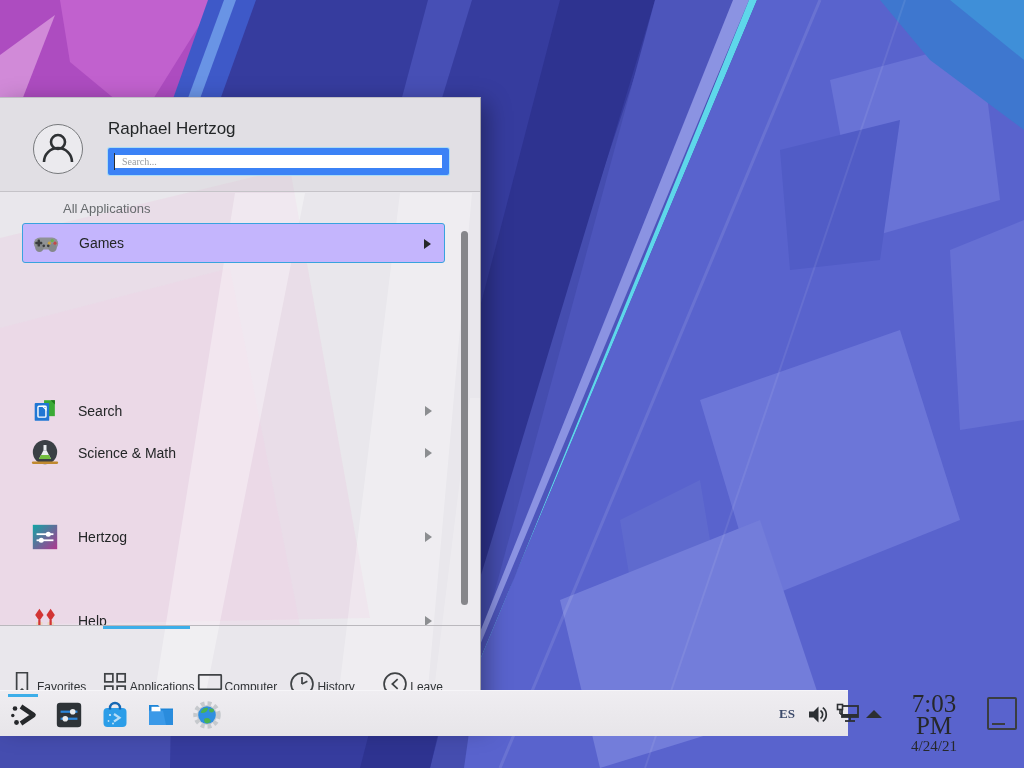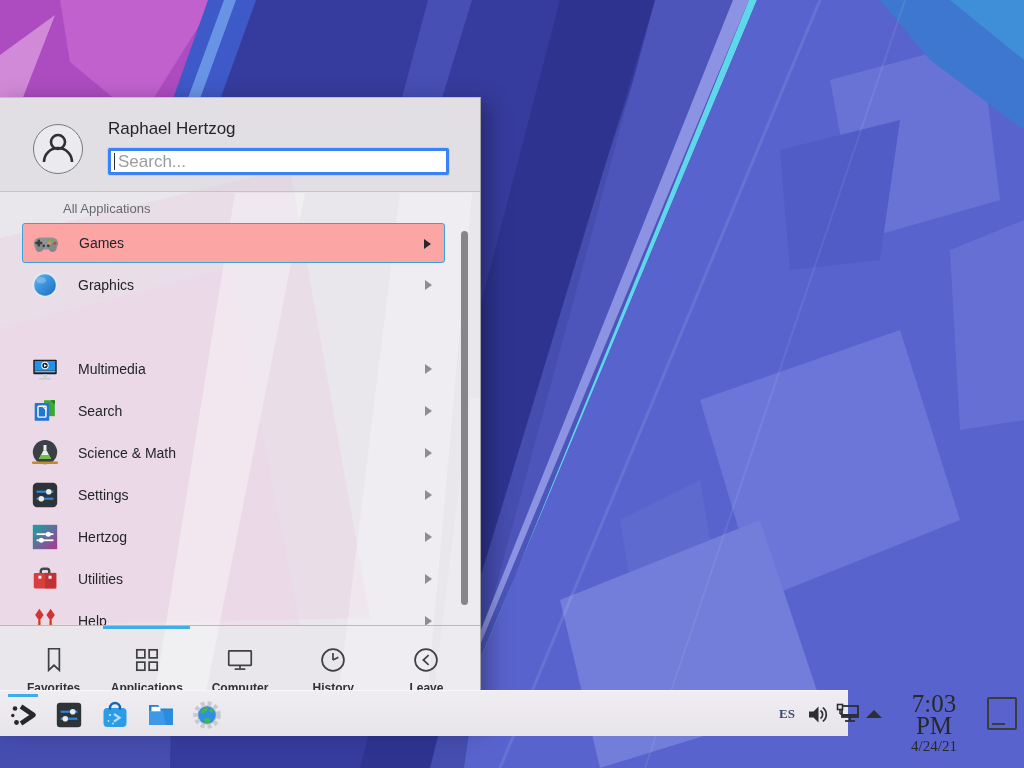--- a/index.html
+++ b/index.html
@@ -23,50 +23,50 @@
   .l-header { position:absolute; left:0; top:0; width:481px; height:93px; background:rgba(205,203,210,.28); }
   .l-header-sep { position:absolute; left:0; top:93px; width:481px; height:1px; background:#c5c3c8; }
   .avatar {
     position:absolute; left:33px; top:26px; width:50px; height:50px; border-radius:50%;
     border:1px solid #77797c; background:rgba(250,250,252,.4);
     display:flex; align-items:center; justify-content:center;
   }
   .user-name { position:absolute; left:108px; top:21px; font-size:17px; color:#232627; }
   .search-box {
     position:absolute; left:108px; top:50px; width:341px; height:27px;
-    background:#fff; border:3px solid #3b82f6; border-radius:2px;
+    background:#fff; border:7px solid #3b82f6; border-radius:2px;
     box-shadow:0 0 0 1px #aadcf5;
-    font-size:17px; color:#232627; padding:0 7px; outline:none;
-    font-family:Liberation Sans, sans-serif;
+    font-size:10px; color:#232627; padding:0 7px; outline:none;
+    font-family:Liberation Serif, serif;
   }
   .search-box::placeholder { color:#9a9da0; opacity:1; }
   .caret { position:absolute; left:114px; top:55px; width:1px; height:17px; background:#2b2d2f; }
 
   .section-label { position:absolute; left:19px; top:103px; font-size:13px; color:#666a6d;margin-left:44px; }
 
   .cat-list { position:absolute; left:0; top:119px; width:481px; height:408px; overflow:hidden; }
   .cat-row {
     position:absolute; left:22px; width:423px; height:40px; border-radius:3px;
     display:flex; align-items:center; cursor:default;
   }
-  .cat-row.selected { background:#fca5a5; border:1px solid #38a3de; }
+  .cat-row.selected { background:#c4b5fd; border:1px solid #38a3de; }
   .cat-icon { width:30px; height:30px; margin-left:8px; display:flex; align-items:center; justify-content:center; }
   .cat-label { margin-left:18px; font-size:14px; color:#232627; }
   .cat-arrow {
     position:absolute; right:13px; top:15px; width:0; height:0;
     border-left:7px solid #8c8e91; border-top:5px solid transparent; border-bottom:5px solid transparent;
   }
   .cat-row.selected .cat-arrow { border-left-color:#26282a; }
 
   .scrollbar { position:absolute; left:461px; top:133px; width:7px; height:374px; background:#86868a; border-radius:4px; }
 
   .tab-sep { position:absolute; left:0; top:527px; width:481px; height:1px; background:#bab8bd; }
   .tab-indicator { position:absolute; left:103px; top:528px; width:87px; height:3px; }
   .tab-bar { position:absolute; left:7px; top:531px; width:466px; height:94px; display:flex; }
-  .tab { flex:1 1 0; display:flex; flex-direction:column; align-items:center; padding-top:16px; cursor:default;font-weight:bold; }
+  .tab { flex:1 1 0; display:flex; flex-direction:row; align-items:center; padding-top:16px; cursor:default; }
   .tab-label { margin-top:6px; font-size:12px; color:#2f3235; }
 
   
   #taskbar {
     position:absolute; left:0; top:690px; width:848px; height:46px;
     background:linear-gradient(#efedf1,#e7e5e9);
     border-top:1px solid #f6f5f8; z-index:6;font-family:Liberation Serif, serif;
   }
   .task-icon { position:absolute; top:9px; width:30px; height:30px; }
   .active-line { position:absolute; left:8px; top:3px; width:30px; height:3px; }
@@ -158,54 +158,22 @@
             <circle cx="25.6" cy="16.2" r="1.7" fill="#c24848"></circle>
             <circle cx="19.6" cy="16.2" r="1.7" fill="#c9a23e"></circle>
             <circle cx="13.6" cy="19" r="1.4" fill="#3a3c3e"></circle>
               <circle cx="18.4" cy="19" r="1.4" fill="#3a3c3e"></circle>
           </svg>
         </span>
         <span class="cat-label">Games</span>
         <span class="cat-arrow"></span>
       </div>
 
-      <div class="cat-row" style="top:48px">
-        <span class="cat-icon">
-          <svg width="30" height="30" viewBox="0 0 32 32">
-            <circle cx="16" cy="16" r="13.5" fill="#e3e8ee"></circle>
-            <defs>
-                <linearGradient id="gsp" x1="0" y1="0" x2="1" y2="1">
-              <stop offset="0" stop-color="#5cb5f0"></stop>
-                  <stop offset="1" stop-color="#1a6cc2"></stop>
-                </linearGradient>
-              </defs>
-            <circle cx="16" cy="16" r="11.5" fill="url(#gsp)"></circle>
-            <ellipse cx="12" cy="11" rx="5" ry="3.4" fill="#ffffff" opacity="0.25"></ellipse>
-          </svg>
-        </span>
-        <span class="cat-label">Graphics</span>
-        <span class="cat-arrow"></span>
-      </div>
-
-
-      <div class="cat-row" style="top:132px">
-        <span class="cat-icon">
-          <svg width="30" height="30" viewBox="0 0 32 32">
-            <rect x="3.5" y="6" width="25" height="15.5" rx="1" fill="#1a1d21"></rect>
-            <rect x="5" y="7.5" width="22" height="10" fill="#2492e8"></rect>
-            <rect x="5" y="17.8" width="22" height="1.8" fill="#63b6f2"></rect>
-            <circle cx="16" cy="12.3" r="3.4" fill="#14171a" stroke="#ffffff" stroke-width="1.1"></circle>
-            <polygon points="15,10.6 18,12.3 15,14" fill="#ffffff"></polygon>
-            <rect x="14.2" y="21.5" width="3.6" height="3.8" fill="#c9cdd2"></rect>
-            <rect x="9.5" y="25.3" width="13" height="2.2" rx="1" fill="#c9cdd2"></rect>
-          </svg>
-        </span>
-        <span class="cat-label">Multimedia</span>
-        <span class="cat-arrow"></span>
-      </div>
+
+
 
       <div class="cat-row" style="top:174px">
         <span class="cat-icon">
           <svg width="30" height="30" viewBox="0 0 32 32">
             <rect x="15" y="4.5" width="11.5" height="17" fill="#3aaa35"></rect>
             <polygon points="22,4.5 26.5,4.5 26.5,9" fill="#1f7a1d"></polygon>
             <rect x="5" y="7.5" width="15.5" height="19" rx="1" fill="#2077d4"></rect>
             <rect x="8.5" y="11" width="8.5" height="11.5" rx="1" fill="none" stroke="#ffffff" stroke-width="1.5"></rect>
             <polygon points="13.5,11 17,11 17,14.5" fill="#2077d4" stroke="#ffffff" stroke-width="1.2"></polygon>
           </svg>
@@ -221,33 +189,20 @@
             <rect x="2" y="25" width="28" height="2.6" rx="1.2" fill="#c08a30"></rect>
             <rect x="14.4" y="7.5" width="3.2" height="5.5" fill="#e9edf0"></rect>
             <polygon points="14.4,13 17.6,13 22.5,22.5 9.5,22.5" fill="#e9edf0"></polygon>
             <polygon points="11.8,18 20.2,18 22.5,22.5 9.5,22.5" fill="#72bf3f"></polygon>
           </svg>
         </span>
         <span class="cat-label">Science &amp; Math</span>
         <span class="cat-arrow"></span>
       </div>
 
-      <div class="cat-row" style="top:258px">
-        <span class="cat-icon">
-          <svg width="30" height="30" viewBox="0 0 32 32">
-            <rect x="3" y="3" width="26" height="26" rx="4.5" fill="#2e3337"></rect>
-            <line x1="7" y1="12.5" x2="25" y2="12.5" stroke="#2a84d8" stroke-width="2.4"></line>
-            <circle cx="20" cy="12.5" r="3" fill="#e8eaec"></circle>
-            <line x1="7" y1="20" x2="25" y2="20" stroke="#2a84d8" stroke-width="2.4"></line>
-            <circle cx="12" cy="20" r="3" fill="#e8eaec"></circle>
-          </svg>
-        </span>
-        <span class="cat-label">Settings</span>
-        <span class="cat-arrow"></span>
-      </div>
 
       <div class="cat-row" style="top:300px">
         <span class="cat-icon">
           <svg width="30" height="30" viewBox="0 0 32 32">
             <defs>
                 <linearGradient id="gsys" x1="0" y1="0" x2="1" y2="1">
               <stop offset="0" stop-color="#12a5a5"></stop>
                   <stop offset="1" stop-color="#b0368f"></stop>
                 </linearGradient>
               </defs>
@@ -255,33 +210,20 @@
             <line x1="7" y1="13" x2="25" y2="13" stroke="#ffffff" stroke-width="1.9"></line>
             <circle cx="19.5" cy="13" r="2.7" fill="#ffffff"></circle>
             <line x1="7" y1="19.5" x2="25" y2="19.5" stroke="#ffffff" stroke-width="1.9"></line>
             <circle cx="12" cy="19.5" r="2.7" fill="#ffffff"></circle>
           </svg>
         </span>
         <span class="cat-label">Hertzog</span>
         <span class="cat-arrow"></span>
       </div>
 
-      <div class="cat-row" style="top:342px">
-        <span class="cat-icon">
-          <svg width="30" height="30" viewBox="0 0 32 32">
-            <path d="M11.5 10 v-2.5 a2.5 2.5 0 0 1 2.5 -2.5 h4 a2.5 2.5 0 0 1 2.5 2.5 v2.5" fill="none" stroke="#45484b" stroke-width="2.6"></path>
-            <rect x="4" y="9.5" width="24" height="16.5" rx="1.5" fill="#da3d3d"></rect>
-            <rect x="16" y="9.5" width="12" height="16.5" fill="#c23232"></rect>
-            <rect x="9" y="12.5" width="3.2" height="3.2" fill="#f2f2f2"></rect>
-            <rect x="19.8" y="12.5" width="3.2" height="3.2" fill="#f2f2f2"></rect>
-          </svg>
-        </span>
-        <span class="cat-label">Utilities</span>
-        <span class="cat-arrow"></span>
-      </div>
 
       <div class="cat-row" style="top:384px">
         <span class="cat-icon">
           <svg width="30" height="30" viewBox="0 0 32 32">
             <rect x="6.5" y="17" width="7" height="9" rx="1" fill="#ead9c3"></rect>
             <rect x="18.5" y="17" width="7" height="9" rx="1" fill="#ead9c3"></rect>
             <polygon points="10,3 14.5,9.5 10,16 5.5,9.5" fill="#d23434"></polygon>
             <polygon points="22,3 26.5,9.5 22,16 17.5,9.5" fill="#d23434"></polygon>
             <rect x="8.8" y="15" width="2.4" height="7" fill="#d23434"></rect>
             <rect x="20.8" y="15" width="2.4" height="7" fill="#d23434"></rect>

